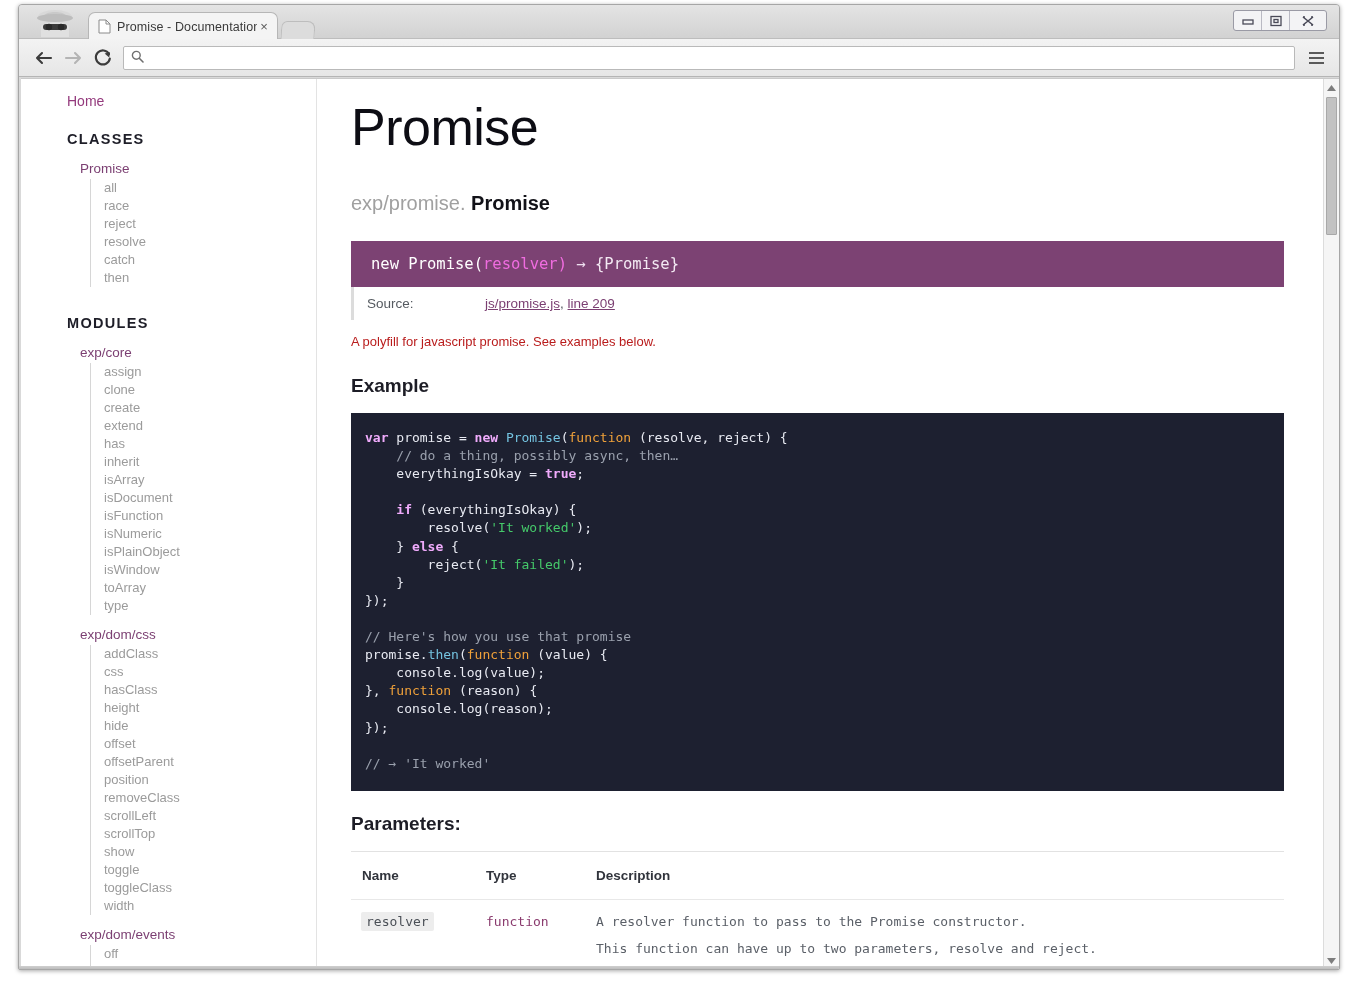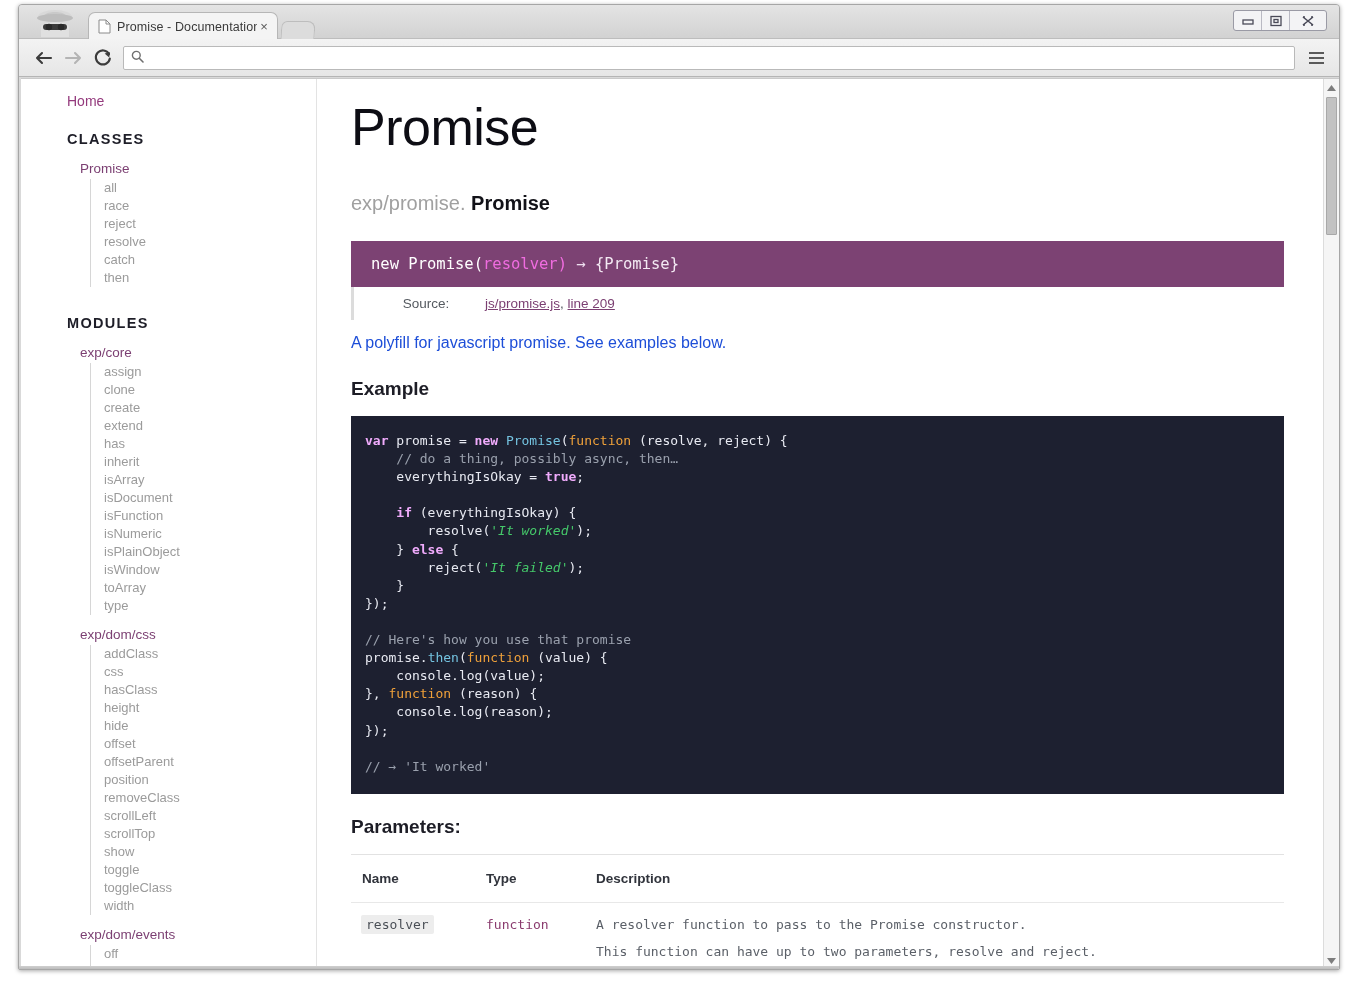--- a/index.html
+++ b/index.html
@@ -218,30 +218,30 @@
   }
   .signature .param { color: #f06ce0; }
   .signature .arrow { color: #efdff0; }
   .signature .ret { color: #f3e9f3; }
 
   .source-row {
     border-left: 3px solid #dcdcdc;
     padding: 9px 0 9px 13px;
     margin: 0 0 14px 0;
     display: flex; align-items: baseline;
-    font-size: 13.5px; color: #555a60; text-align: center;
+    font-size: 13.5px; color: #555a60;
   }
   .source-label { width: 118px; flex: 0 0 auto; }
   .source-row a {
     color: #7b3f72; text-decoration: underline; cursor: pointer;
   }
   .source-sep { color: #555a60; }
 
   p.desc {
-    font-size: 16px; color: #1d4ed8; margin: 0 0 26px 0;
+    font-size: 13px; color: #b91c1c; margin: 0 0 26px 0;
   }
 
   h3.section-head {
     font-size: 19px; font-weight: bold; color: #1d1d26;
     margin: 0 0 16px 0;
   }
 
   pre.code {
     background: #1d2030;
     color: #e8eaf2;
@@ -250,21 +250,21 @@
     line-height: 18.1px;
     padding: 16px 14px 18px 14px;
     margin: 0 0 22px 0;
     white-space: pre;
     overflow: hidden;
   }
   .c-kw   { color: #f0abfc; font-weight: bold; }
   .c-cls  { color: #74c3e0; }
   .c-fn   { color: #f0a13a; }
   .c-cmt  { color: #9aa0ad; }
-  .c-str  { color: #45c96a; font-style: italic; }
+  .c-str  { color: #45c96a; }
   .c-mth  { color: #74c3e0; }
 
   h3.params-head {
     font-size: 19px; font-weight: bold; color: #1d1d26;
     margin: 0 0 16px 0;
   }
 
   table.params {
     width: 100%;
     border-collapse: collapse;

